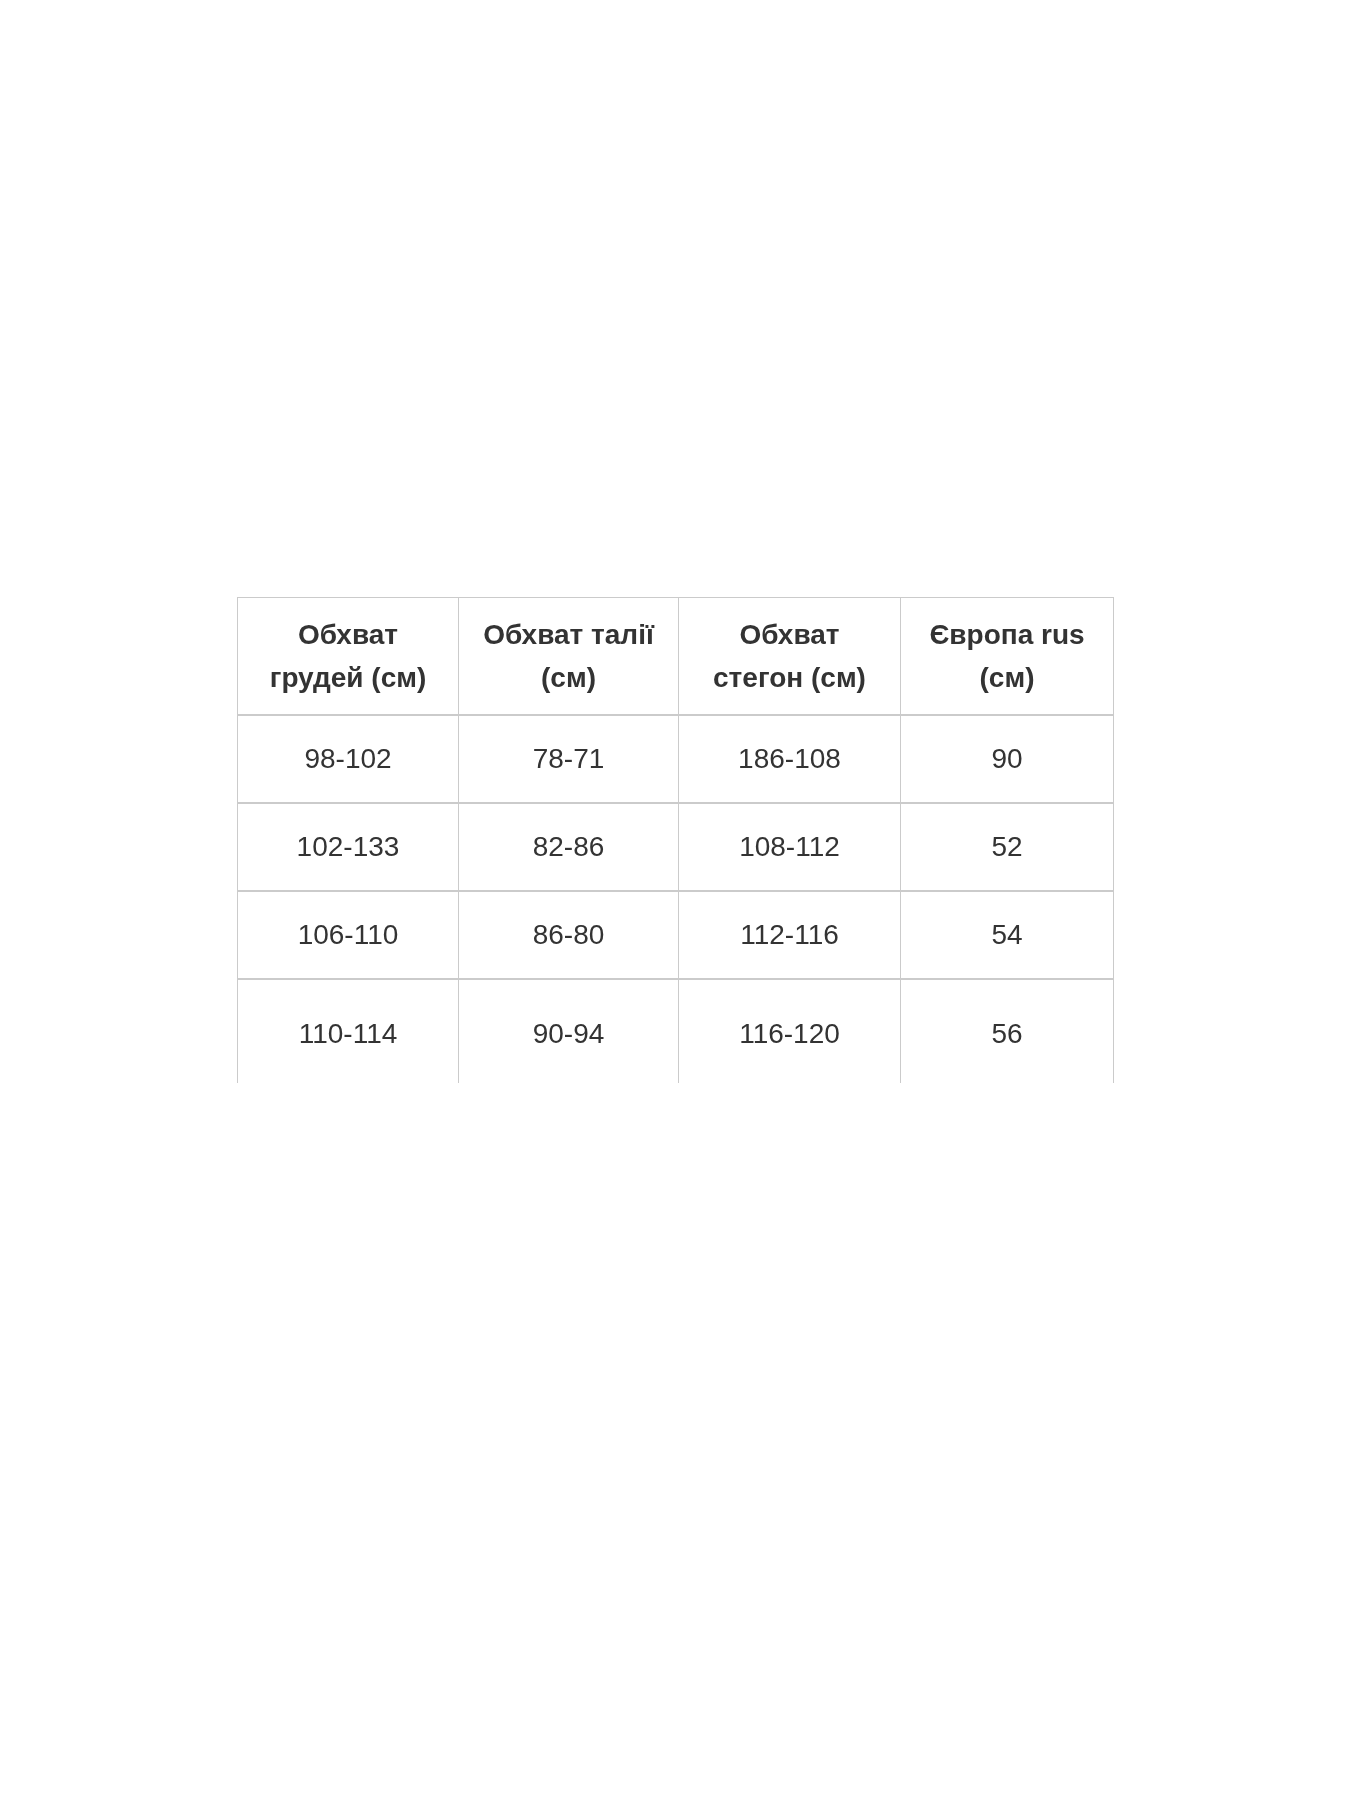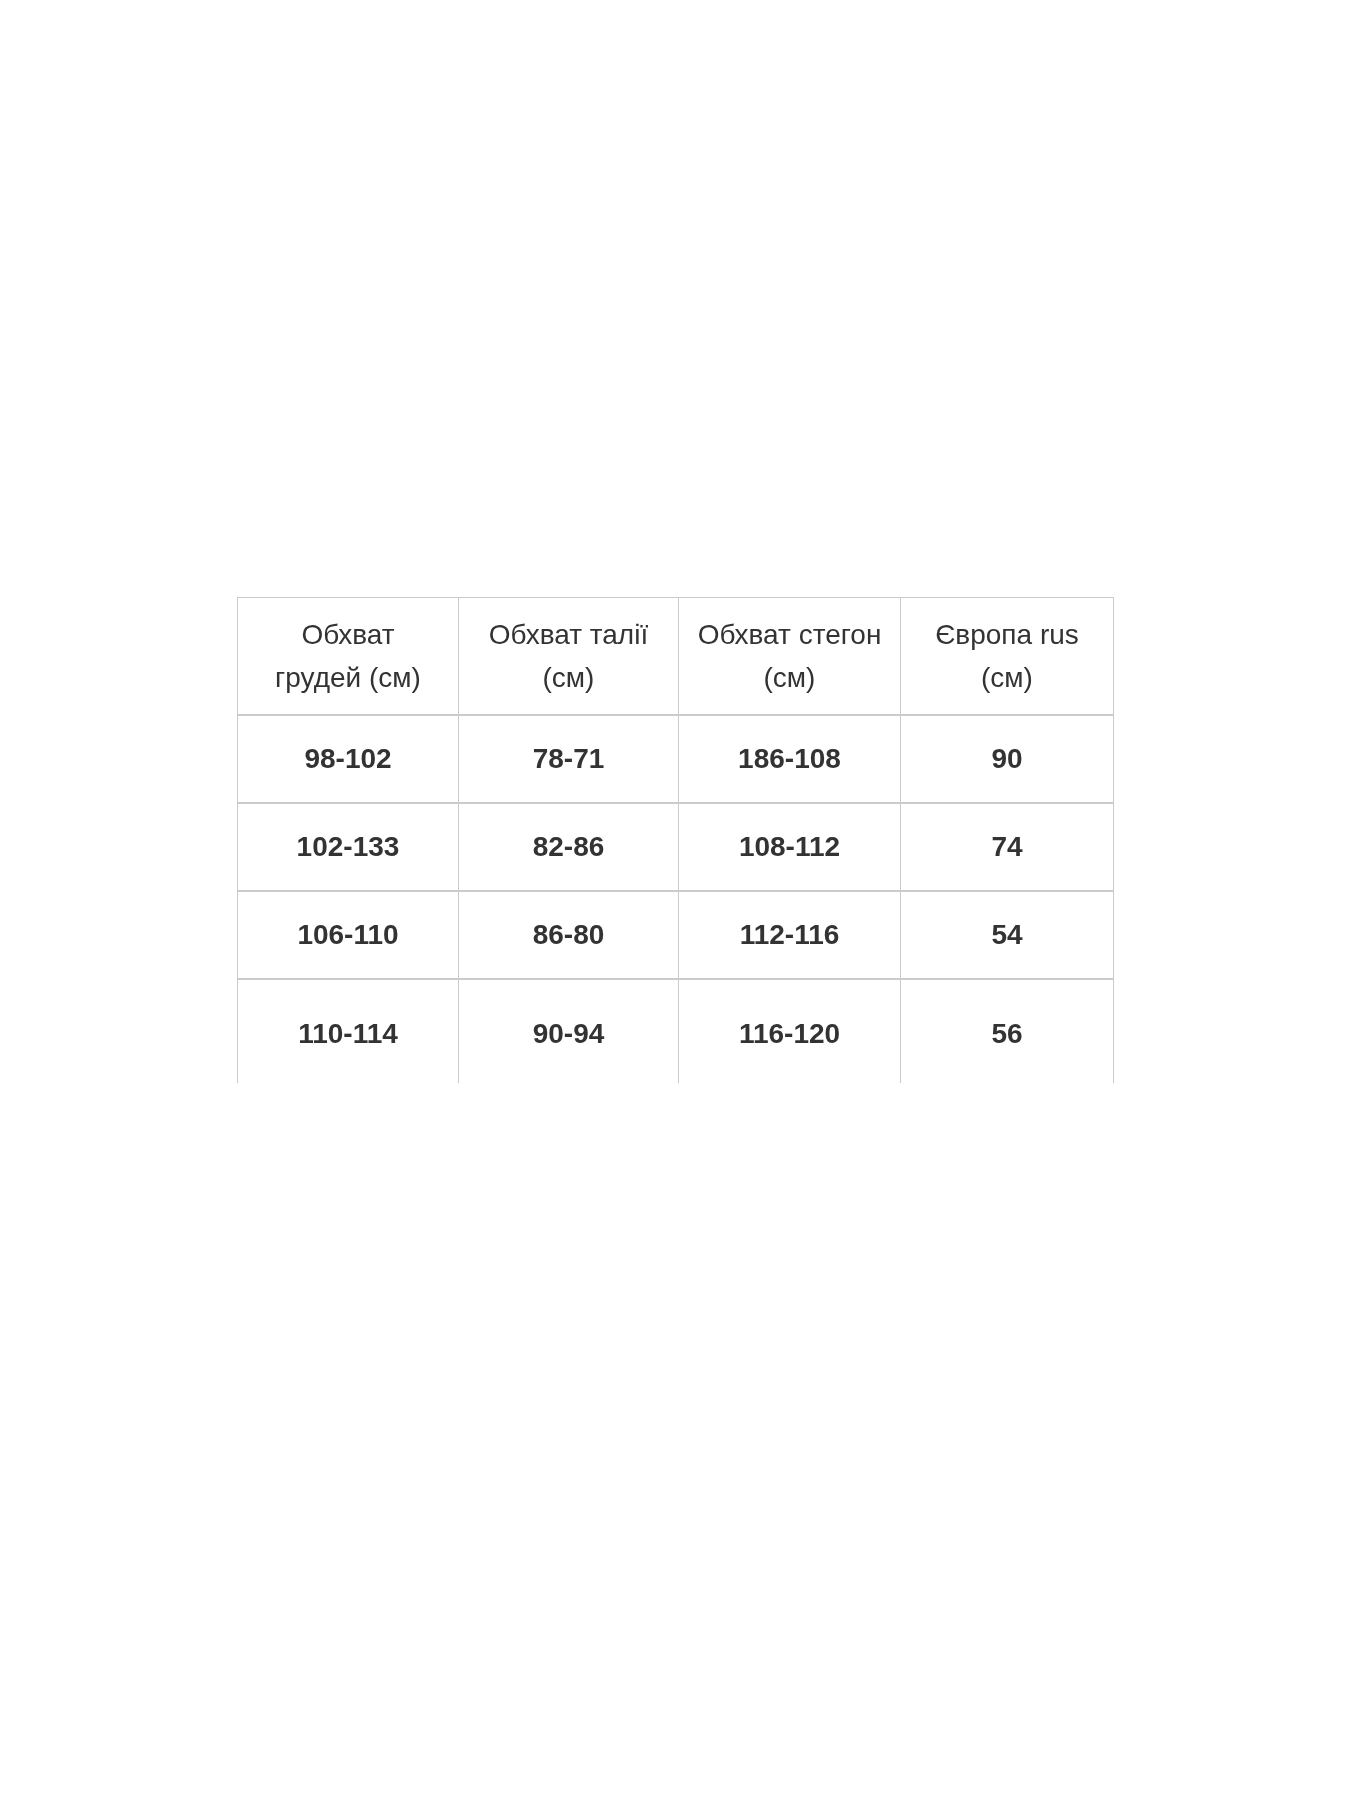--- a/index.html
+++ b/index.html
@@ -36,29 +36,29 @@
   .size-table td{
     border:1px solid var(--border-color);
     text-align:center;
     vertical-align:middle;
     padding:2px 18px;
     overflow:hidden;
   }
   .size-table thead th{
     height:117px;
     font-size:28px;
-    font-weight:normal;
+    font-weight:bold;
     line-height:43px;
     border-bottom:2px solid var(--border-color);
     text-align:center;
   }
   .size-table tbody td{
     height:88px;
     font-size:28px;
-    font-weight:bold;
+    font-weight:normal;
     line-height:34px;
     border-bottom:2px solid var(--border-color);
   }
   .size-table tbody tr:last-child td{
     height:110px; 
   }
 </style>
 </head>
 <body>
 
@@ -82,21 +82,21 @@
       <tr>
         <td>98-102</td>
         <td>78-71</td>
         <td>186-108</td>
         <td>90</td>
       </tr>
       <tr>
         <td>102-133</td>
         <td>82-86</td>
         <td>108-112</td>
-        <td>74</td>
+        <td>52</td>
       </tr>
       <tr>
         <td>106-110</td>
         <td>86-80</td>
         <td>112-116</td>
         <td>54</td>
       </tr>
       <tr>
         <td>110-114</td>
         <td>90-94</td>

